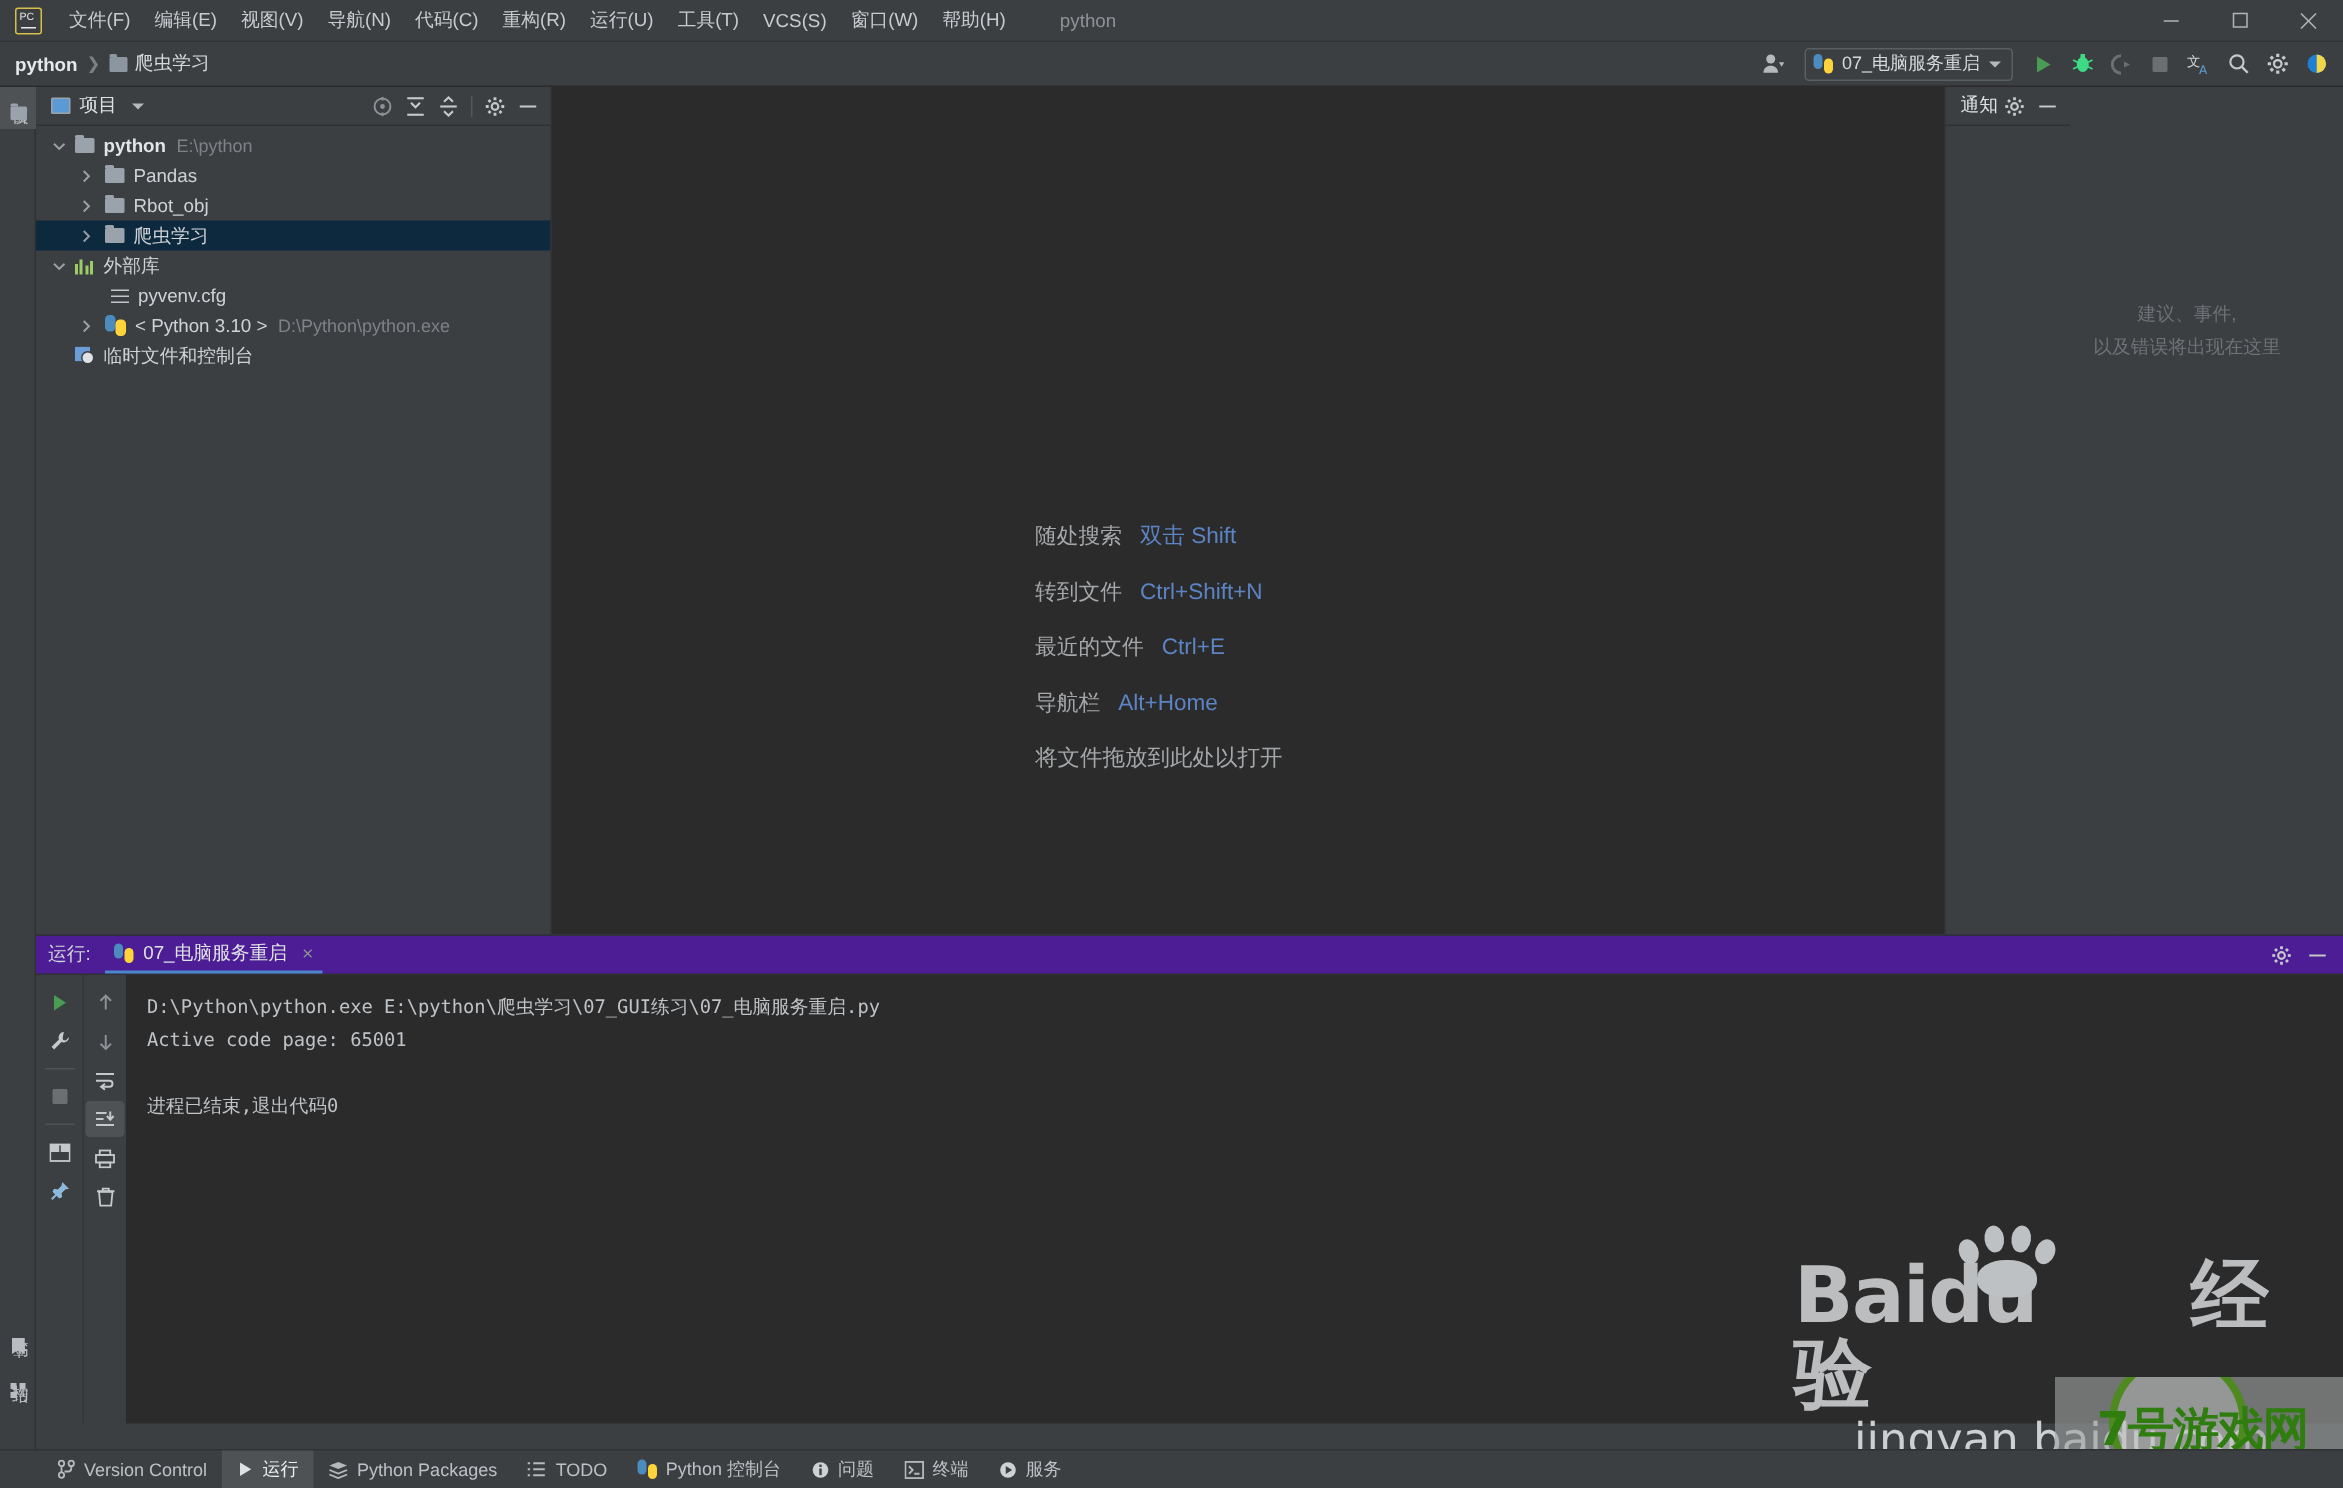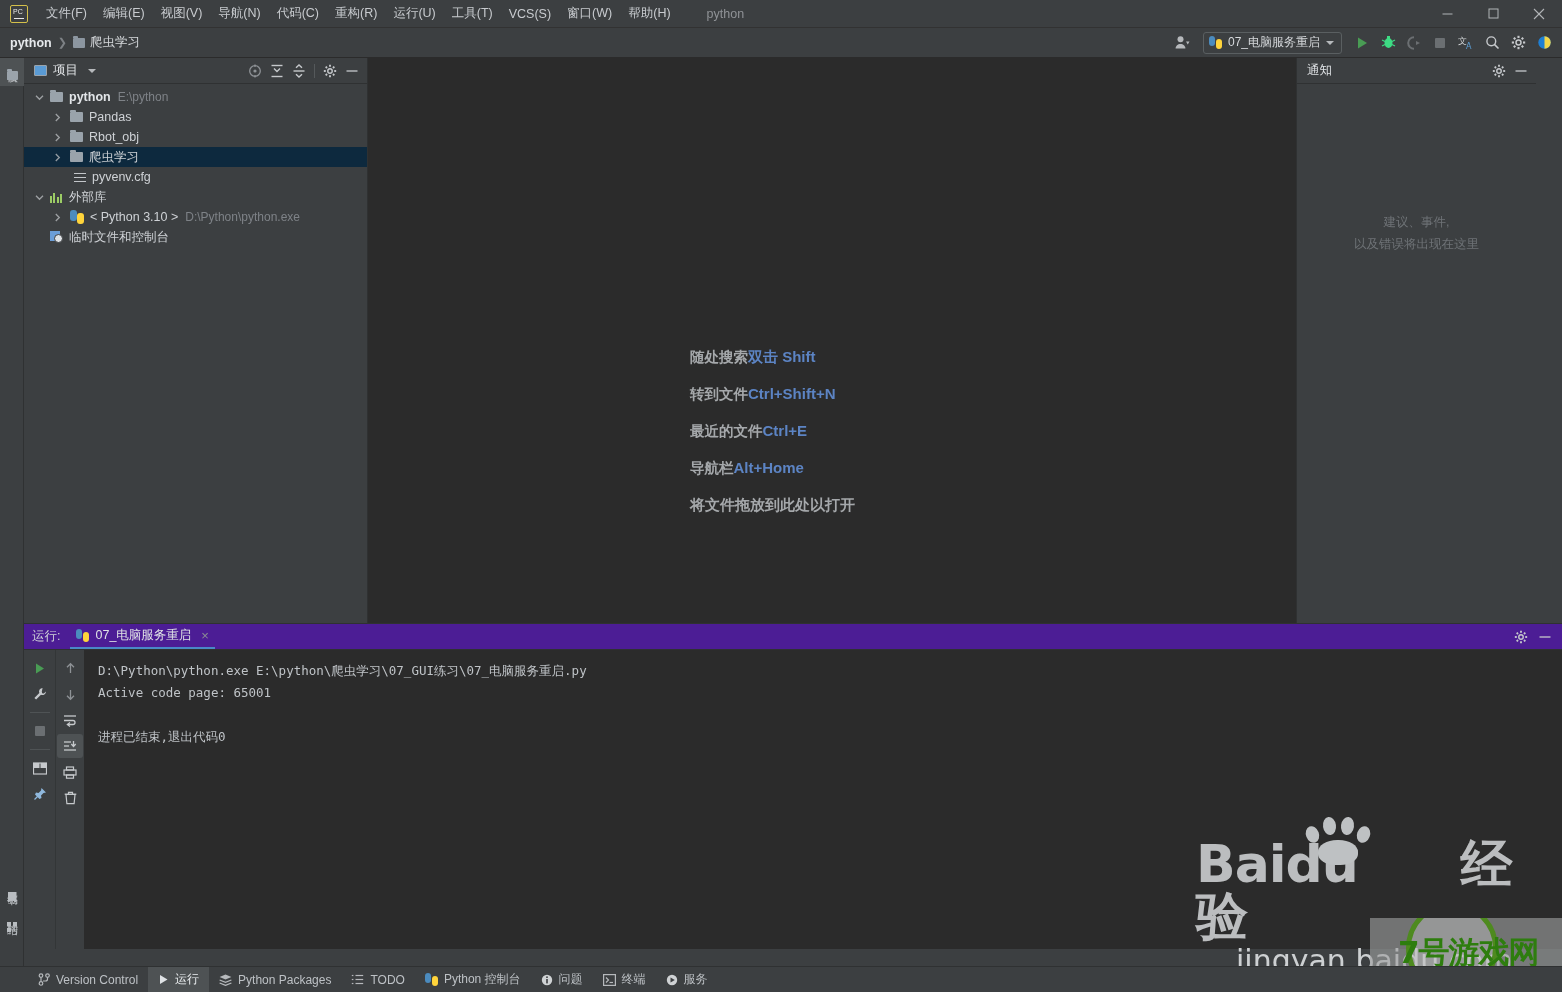--- a/index.html
+++ b/index.html
@@ -128,30 +128,30 @@
   .scratchico{width:13px;height:12px;position:relative;margin-right:6px;flex:none;}
   .scratchico::before{content:"";position:absolute;left:0;top:0;width:10px;height:10px;background:#6b9ed8;clip-path:polygon(0 0,100% 0,100% 70%,70% 100%,0 100%);}
   .scratchico::after{content:"";position:absolute;right:0;bottom:0;width:7px;height:7px;border-radius:50%;background:#e0e3e6;border:1.5px solid #3c3f41;}
 
   
   .editor {
     position:absolute; left:368px; top:58px; width:928px; height:565px;
     background:#2b2b2b;
   }
   .welcome { position:absolute; left:322px; top:290px; display:flex; flex-direction:column; gap:18px; }
-  .wrow { display:flex; align-items:baseline; font-size:14.5px;font-weight:bold; }
+  .wrow { display:flex; align-items:baseline; gap:12px; font-size:14.5px; }
   .wlabel { color:#a5a8ab; }
   .wkey { color:#5c84c4; font-size:15px; }
   .wplain { color:#a5a8ab; font-size:15px; }
 
   
   .notif {
     position:absolute; left:1296px; top:58px; width:240px; height:565px;
     background:#3c3f41; border-left:1px solid #2f3132;
-    display:flex; flex-direction:column;
+    display:flex; flex-direction:row;
   }
   .notif-hdr { height:26px; display:flex; align-items:center; padding:0 4px 0 10px; border-bottom:1px solid #2f3132; }
   .notif-title { font-size:12.5px; color:#dfe2e5; }
   .notif-body { flex:1; display:flex; flex-direction:column; align-items:center; justify-content:center; gap:5px; padding-bottom:240px; }
   .notif-empty { font-size:12.5px; color:#6e7276; }
 
   
   .runwin { position:absolute; left:24px; top:623px; width:1538px; height:325px; background:#4c1d95; border-top:1px solid #2f3132; }
   .run-hdr { height:26px; display:flex; align-items:center; padding-left:8px; border-bottom:1px solid #2f3132; position:relative; }
   .run-hdr-label { font-size:12.5px; color:#cfd2d6; margin-right:10px; }
@@ -455,42 +455,42 @@
       <div class="trow selected" style="padding-left:26px;">
         <span class="arrow col">
           <svg width="9" height="9" viewBox="0 0 9 9">
               <path d="M2.8 1 L6.3 4.5 L2.8 8" fill="none" stroke="#b6b9bc" stroke-width="1.3"></path>
             </svg>
         </span>
         <span class="fold" style="margin-left:6px;"></span>
         <span class="tlabel">爬虫学习</span>
       </div>
 
+      <div class="trow" style="padding-left:8px;">
+        <span class="arrow exp">
+          <svg width="9" height="9" viewBox="0 0 9 9">
+              <path d="M1 2.8 L4.5 6.3 L8 2.8" fill="none" stroke="#b6b9bc" stroke-width="1.3"></path>
+            </svg>
+        </span>
+        <span class="libico" style="margin-left:4px;">
+          <i style="height:7px;background:#9ccc65"></i>
+            <i style="height:10px;background:#9ccc65"></i>
+            <i style="height:6px;background:#9ccc65"></i>
+            <i style="height:9px;background:#9ccc65"></i>
+        </span>
+        <span class="tlabel">外部库</span>
+      </div>
+
       <div class="trow" style="padding-left:50px;">
         <span class="cfgico">
             <span></span>
             <span></span>
             <span></span>
           </span>
         <span class="tlabel">pyvenv.cfg</span>
-      </div>
-
-      <div class="trow" style="padding-left:8px;">
-        <span class="arrow exp">
-          <svg width="9" height="9" viewBox="0 0 9 9">
-              <path d="M1 2.8 L4.5 6.3 L8 2.8" fill="none" stroke="#b6b9bc" stroke-width="1.3"></path>
-            </svg>
-        </span>
-        <span class="libico" style="margin-left:4px;">
-          <i style="height:7px;background:#9ccc65"></i>
-            <i style="height:10px;background:#9ccc65"></i>
-            <i style="height:6px;background:#9ccc65"></i>
-            <i style="height:9px;background:#9ccc65"></i>
-        </span>
-        <span class="tlabel">外部库</span>
       </div>
 
       <div class="trow" style="padding-left:26px;">
         <span class="arrow col">
           <svg width="9" height="9" viewBox="0 0 9 9">
               <path d="M2.8 1 L6.3 4.5 L2.8 8" fill="none" stroke="#b6b9bc" stroke-width="1.3"></path>
             </svg>
         </span>
         <span class="py-ico" style="margin-left:6px;margin-right:6px;width:14px;height:14px;">
           <i class="a" style="width:7px;height:11px;"></i>

